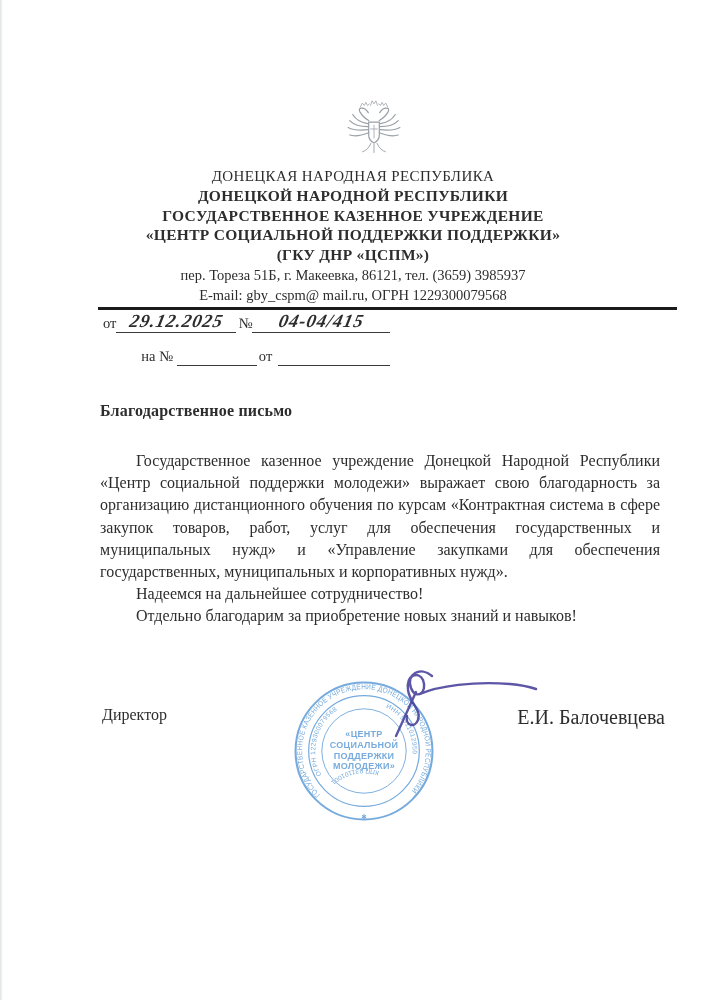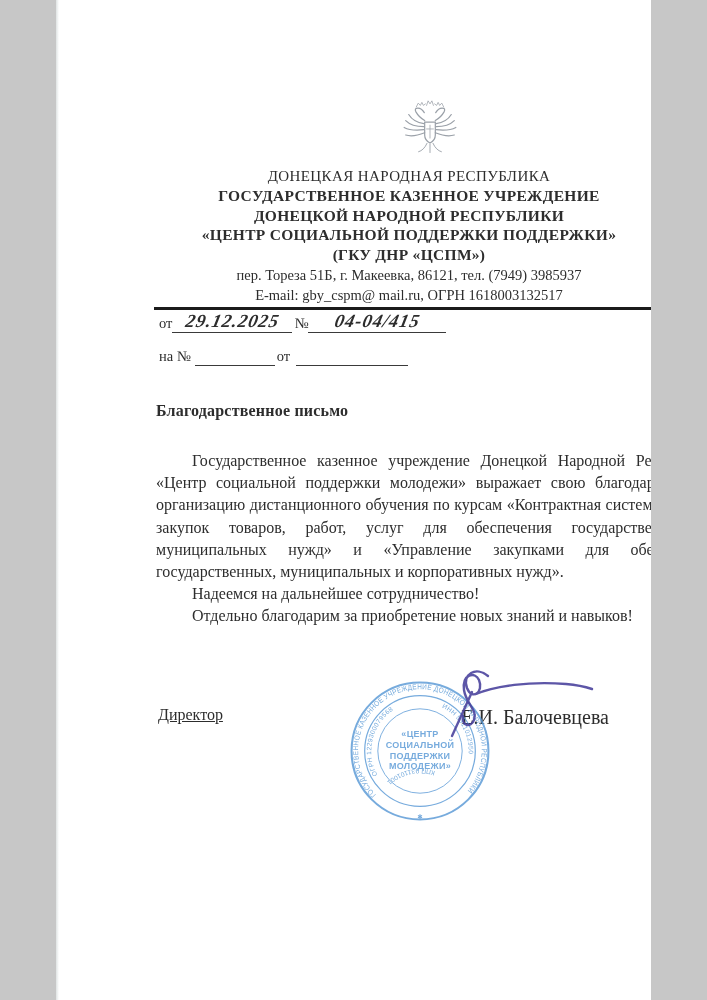--- a/index.html
+++ b/index.html
@@ -1,37 +1,37 @@
 <!DOCTYPE html>
 <html><head>
 <meta charset="utf-8">
 <style>
   html,body { margin:0; padding:0; background:#c7c7c7; }
   .page {
-    position:relative; width:595px; height:1000px; margin:0 auto;
+    position:relative; width:707px; height:1000px; margin:0 auto;
     background:#ffffff; overflow:hidden;
     font-family:"Liberation Serif", serif; color:#2d2d2d;
   }
   .scan-edge { position:absolute; left:0; top:0; width:3px; height:100%;
     background:linear-gradient(to right,#dfe3e3,#ffffff); }
 
   
   .emblem { position:absolute; left:336px; top:97px; width:76px; height:70px; }
 
   
   .letterhead { position:absolute; left:73px; top:167px; width:560px; text-align:center; }
   .h-republic { font-size:15px; letter-spacing:.4px; line-height:19px; }
   .h-bold { font-size:15.5px; font-weight:bold; line-height:19.5px; letter-spacing:.3px; }
   .h-addr { font-size:14.5px; line-height:18px; margin-top:2px; }
 
   .rule { position:absolute; left:98px; top:307px; width:579px; height:3px; background:#1b1b1b; }
 
   
   .ref { position:absolute; left:103px; top:312px; font-size:14.5px; }
-  .ref-row { display:flex; align-items:flex-end; }
+  .ref-row { display:flex; align-items:flex-end;justify-content:flex-end; }
   .ref-row + .ref-row { margin-top:12px; }
   .ref-label { padding-bottom:1px; }
   .u { display:inline-block; border-bottom:1.2px solid #3a3a3a; text-align:center; height:20px; }
   .u.date { width:120px; }
   .u.num  { width:138px; }
   .u.b1   { width:80px;  margin-left:4px; }
   .u.b2   { width:112px; margin-left:6px; }
   .hand {
     display:inline-block; font-style:italic; font-size:18.5px; line-height:18px;
     transform:skewX(-12deg); letter-spacing:1px; font-weight:bold;
@@ -39,21 +39,21 @@
   .ref .nolabel { margin-left:2px; }
 
   
   .title { position:absolute; left:100px; top:402px; width:560px; 
     font-weight:bold; font-size:16px; letter-spacing:.2px; }
   .body-text { position:absolute; left:100px; top:450px; width:560px;
     font-size:16px; line-height:22.2px; text-align:justify; }
   .body-text p { margin:0; text-indent:36px; }
 
   
-  .position { position:absolute; left:102px; top:706px; font-size:16px;text-decoration:underline; }
+  .position { position:absolute; left:102px; top:706px; font-size:16px; }
   .name { position:absolute; right:42px; top:706px; font-size:20px; }
 
   .stamp { position:absolute; left:289px; top:676px; width:150px; height:150px; opacity:.92; }
   .signature { position:absolute; left:376px; top:664px; width:168px; height:92px; }
 </style>
 </head>
 <body>
 
 <div class="page">
   <div class="scan-edge"></div>
@@ -74,26 +74,26 @@
       <path d="M58 35 q14 -2 20 -12"></path>
       <path d="M58 39 q16 0 24 -8"></path>
       <path d="M58 43 q17 2 26 -3"></path>
       <path d="M57 47 q15 6 25 3"></path>
       <path d="M46 61 q-4 9 -11 11 M50 62 v11 M54 61 q4 9 11 11" stroke-width="1.2"></path>
     </g>
   </svg>
 
   <div class="letterhead">
     <div class="h-republic">ДОНЕЦКАЯ НАРОДНАЯ РЕСПУБЛИКА</div>
+    <div class="h-bold">ДОНЕЦКОЙ НАРОДНОЙ РЕСПУБЛИКИ</div>
     <div class="h-bold">ГОСУДАРСТВЕННОЕ КАЗЕННОЕ УЧРЕЖДЕНИЕ</div>
-    <div class="h-bold">ДОНЕЦКОЙ НАРОДНОЙ РЕСПУБЛИКИ</div>
     <div class="h-bold">«ЦЕНТР СОЦИАЛЬНОЙ ПОДДЕРЖКИ ПОДДЕРЖКИ»</div>
     <div class="h-bold">(ГКУ ДНР «ЦСПМ»)</div>
-    <div class="h-addr">пер. Тореза 51Б, г. Макеевка, 86121, тел. (7949) 3985937</div>
-    <div class="h-addr">E-mail: gby_cspm@ mail.ru, ОГРН 1618003132517</div>
+    <div class="h-addr">пер. Тореза 51Б, г. Макеевка, 86121, тел. (3659) 3985937</div>
+    <div class="h-addr">E-mail: gby_cspm@ mail.ru, ОГРН 1229300079568</div>
   </div>
 
   <div class="rule"></div>
 
   <div class="ref">
     <div class="ref-row">
       <span class="ref-label">от</span>
       <span class="u date"><span class="hand">29.12.2025</span></span>
       <span class="ref-label nolabel">№</span>
       <span class="u num"><span class="hand">04-04/415</span></span>

